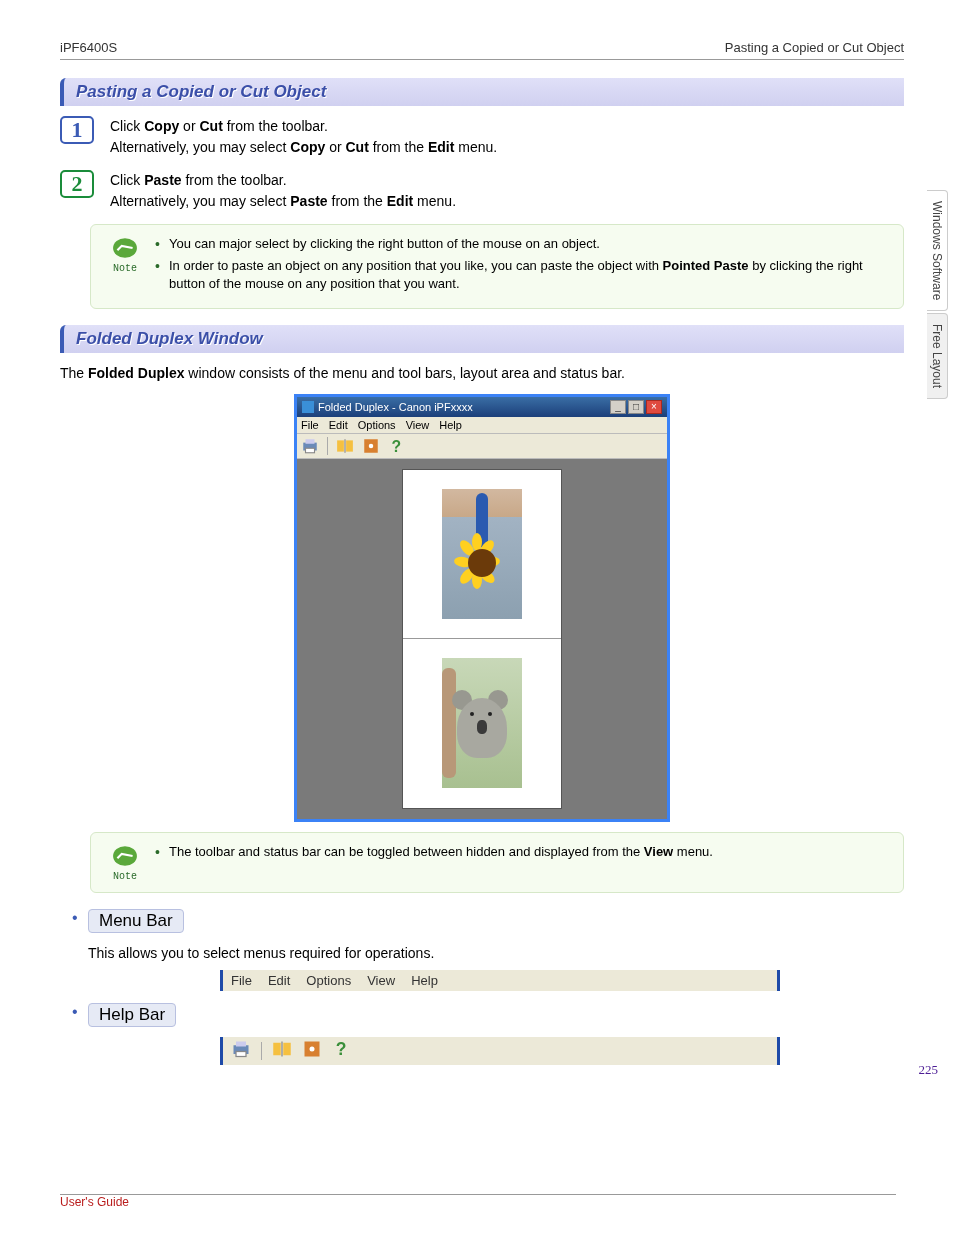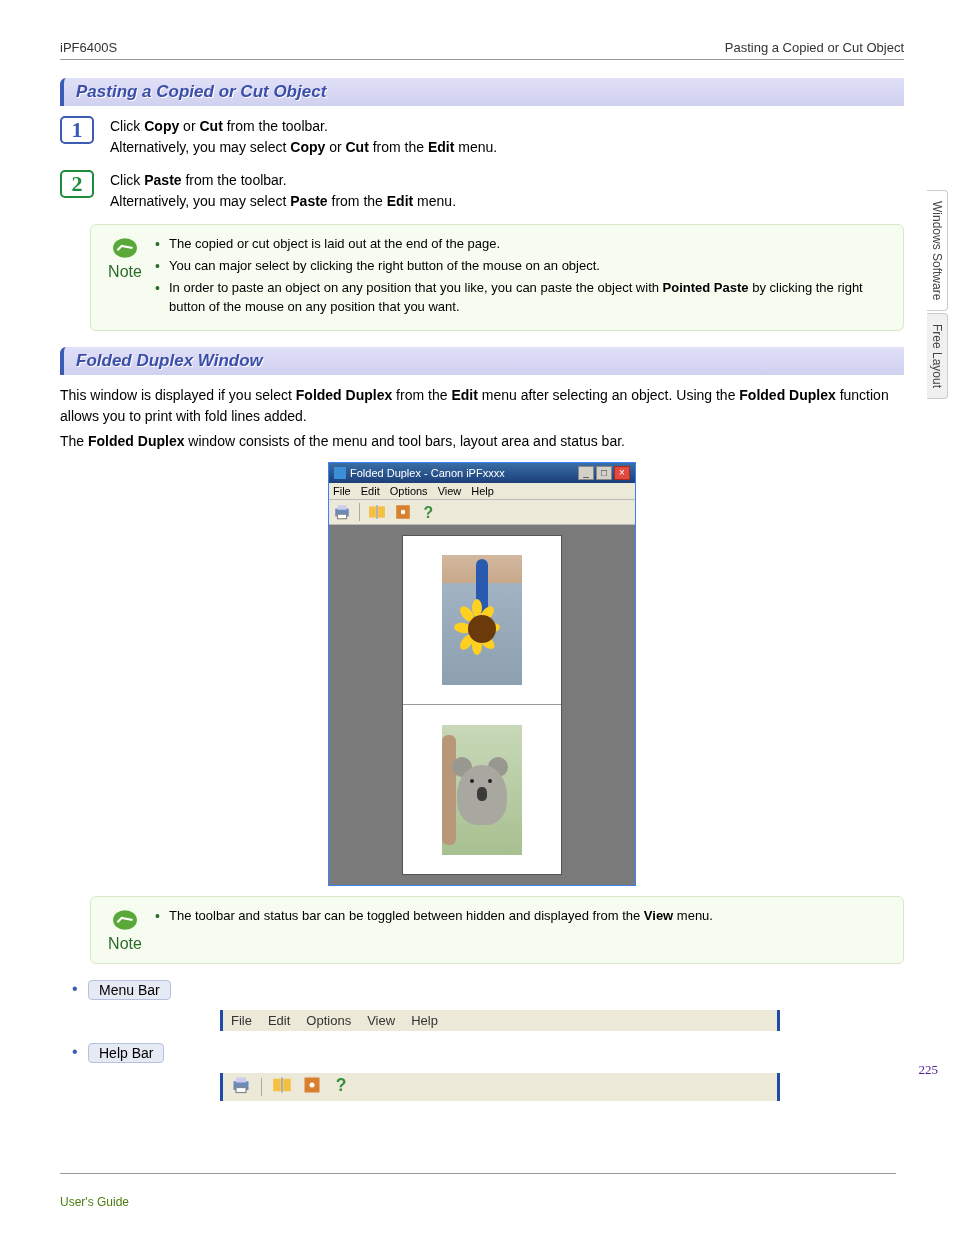--- a/index.html
+++ b/index.html
@@ -10,52 +10,52 @@
   .section-header span { color: #3b4fa8; font-weight: bold; font-size: 17px; font-style: italic; text-shadow: 1px 1px 0 #fff; }
   .step-row { display: flex; margin-bottom: 12px; }
   .step-num { width: 34px; height: 28px; border: 2px solid; border-radius: 5px; display: flex; align-items: center; justify-content: center; font-family: Georgia, serif; font-size: 22px; font-weight: bold; margin-right: 16px; flex-shrink: 0; }
   .step-num.blue { border-color: #3b5bb5; color: #3b5bb5; }
   .step-num.green { border-color: #1a8c3a; color: #1a8c3a; }
   .step-body { flex: 1; line-height: 1.5; }
   .step-body b { font-weight: bold; }
   .note-box { background: #f6fcf0; border: 1px solid #d6e8c8; border-radius: 6px; padding: 10px 14px; display: flex; margin: 8px 0 16px 30px; }
   .note-icon { width: 40px; display: flex; flex-direction: column; align-items: center; margin-right: 10px; flex-shrink: 0; }
   .note-icon svg { width: 26px; height: 26px; }
-  .note-icon-label { font-size: 16px; color: #2a6b2a; margin-top: 2px; }
+  .note-icon-label { font-size: 10px; color: #2a6b2a; margin-top: 2px; font-family: Liberation Mono, monospace; }
   .note-list { list-style: none; flex: 1; }
   .note-list li { position: relative; padding-left: 14px; margin-bottom: 4px; font-size: 13px; line-height: 1.4; }
   .note-list li::before { content: "•"; position: absolute; left: 0; color: #2a6b2a; font-size: 14px; }
   .body-para { line-height: 1.5; margin-bottom: 4px; }
   .body-para b { font-weight: bold; }
   .figure-wrap { display: flex; justify-content: center; margin: 10px 0; }
-  .fd-window { width: 308px; background: #ece9d8; border: 1px solid #3b82f6; }
+  .fd-window { width: 376px; background: #ece9d8; border: 3px solid #3b82f6; }
   .fd-titlebar { background: linear-gradient(#3a6ea5, #1c3f7a); color: #fff; font-size: 11px; padding: 3px 5px; display: flex; align-items: center; justify-content: space-between; }
   .fd-titlebar .ttl { display: flex; align-items: center; gap: 4px; }
   .fd-titlebar .btns { display: flex; gap: 2px; }
   .fd-titlebar .btns span { width: 16px; height: 14px; background: #d4d0c8; border: 1px solid #888; display: inline-flex; align-items: center; justify-content: center; font-size: 10px; color: #333; }
   .fd-titlebar .btns span.close { background: #e04a3f; color: #fff; border-color: #aa2a20; }
   .fd-menubar { background: #ece9d8; font-size: 11px; padding: 2px 4px; display: flex; gap: 10px; border-bottom: 1px solid #bbb; }
   .fd-toolbar { background: #ece9d8; padding: 3px 4px; display: flex; gap: 8px; align-items: center; border-bottom: 1px solid #bbb; }
   .fd-toolbar .ticon { width: 18px; height: 18px; display: inline-flex; align-items: center; justify-content: center; }
   .sep { width: 1px; height: 18px; background: #aaa; }
   .fd-canvas { background: #7a7a7a; height: 360px; display: flex; align-items: center; justify-content: center; position: relative; }
   .fd-page { width: 160px; height: 340px; background: #fff; border: 1px solid #555; display: flex; flex-direction: column; }
   .fd-img { flex: 1; display: flex; align-items: center; justify-content: center; overflow: hidden; }
   .fd-status { background: #ece9d8; font-size: 10px; padding: 2px 4px; display: flex; justify-content: space-between; border-top: 1px solid #bbb; }
-  .sub-label { display: inline-block; background: #e6eaf5; border: 1px solid #b8c0e0; border-radius: 4px; padding: 1px 10px; font-size: 14px; margin-bottom: 6px; }
+  .sub-label { display: inline-block; background: #e6eaf5; border: 1px solid #b8c0e0; border-radius: 4px; padding: 1px 10px; font-size: 17px; margin-bottom: 6px; }
   .sub-bullet { position: relative; padding-left: 16px; margin: 12px 0 4px 12px; }
   .sub-bullet::before { content: "•"; position: absolute; left: 0; color: #3b5bb5; font-size: 16px; }
   .sub-desc { margin-left: 28px; line-height: 1.5; margin-bottom: 6px; }
   .menubar-fig, .toolbar-fig { margin-left: 160px; width: 560px; background: #ece9d8; border-left: 3px solid #1e4aa8; border-right: 3px solid #1e4aa8; padding: 3px 8px; display: flex; gap: 16px; font-size: 13px; color: #333; align-items: center; margin-bottom: 10px; }
   .toolbar-fig { gap: 10px; height: 28px; }
   .side-tabs { position: absolute; right: 6px; top: 190px; display: flex; flex-direction: column; gap: 2px; }
   .side-tab { writing-mode: vertical-rl; font-size: 12px; padding: 10px 3px; border: 1px solid #ccc; border-left: none; border-radius: 0 4px 4px 0; background: #fff; color: #444; }
   .side-tab.active { background: #f0f0f0; }
   .page-num { position: absolute; right: 16px; top: 1062px; font-family: Georgia, serif; font-size: 13px; color: #4c1d95; }
-  .footer { position: absolute; bottom: 26px; left: 60px; right: 58px; border-top: 1px solid #999; font-size: 12px; color: #4d7c0f; padding-top: 21px; }
+  .footer { position: absolute; bottom: 26px; left: 60px; right: 58px; border-top: 1px solid #999; font-size: 12px; color: #b91c1c; padding-top: 0; }
   .sunflower { width:80px; height:130px; position:relative; background: linear-gradient(#a8b8c8,#8ca0b0); }
   .sf-center { position:absolute; width:28px; height:28px; background:#6b3a0a; border-radius:50%; left:26px; top:60px; }
   .sf-petal { position:absolute; width:10px; height:18px; background:#ffd020; border-radius:50%; }
   .koala { width:80px; height:130px; background: linear-gradient(#c8d8b8, #a8c090); position:relative; }
   .k-body { position:absolute; width:50px; height:60px; background:#a8a8a0; border-radius:50% 50% 40% 40%; left:15px; top:40px; }
   .k-ear { position:absolute; width:20px; height:20px; background:#989890; border-radius:50%; }
   .k-nose { position:absolute; width:10px; height:14px; background:#3a3a3a; border-radius:40%; left:35px; top:62px; }
   .flowers-band { width:100%; height:28px; background: linear-gradient(#d2b8a0, #c8a888); }
 </style>
 </head>
@@ -89,33 +89,29 @@
 
   <div class="note-box">
     <div class="note-icon">
       <svg viewBox="0 0 24 24">
           <ellipse cx="12" cy="12" rx="11" ry="9" fill="#5aa83a"></ellipse>
           <path d="M5 14 L9 10 L19 12" stroke="#fff" stroke-width="2" fill="none"></path>
         </svg>
       <span class="note-icon-label">Note</span>
     </div>
     <ul class="note-list">
-      <li>The copied or cut object is laid out at the end of the page.</li>
       <li>You can major select by clicking the right button of the mouse on an object.</li>
       <li><span>In order to paste an object on any position that you like, you can paste the object with </span><b>Pointed Paste</b><span> by clicking the right button of the mouse on any position that you want.</span></li>
     </ul>
   </div>
 
   <div class="section-header">
     <span>Folded Duplex Window</span>
   </div>
 
-  <p class="body-para">
-    <span>This window is displayed if you select </span><b>Folded Duplex</b><span> from the </span><b>Edit</b><span> menu after selecting an object. Using the </span><b>Folded Duplex</b><span> function allows you to print with fold lines added.</span>
-  </p>
   <p class="body-para">
     <span>The </span><b>Folded Duplex</b><span> window consists of the menu and tool bars, layout area and status bar.</span>
   </p>
 
   <div class="figure-wrap">
     <div class="fd-window">
       <div class="fd-titlebar">
         <div class="ttl">
           <svg width="12" height="12">
               <rect width="12" height="12" fill="#3a8fd8"></rect>
@@ -206,20 +202,21 @@
       <span class="note-icon-label">Note</span>
     </div>
     <ul class="note-list">
       <li><span>The toolbar and status bar can be toggled between hidden and displayed from the </span><b>View</b><span> menu.</span></li>
     </ul>
   </div>
 
   <div class="sub-bullet">
     <span class="sub-label">Menu Bar</span>
   </div>
+  <div class="sub-desc">This allows you to select menus required for operations.</div>
   <div class="menubar-fig">
     <span>File</span>
     <span>Edit</span>
     <span>Options</span>
     <span>View</span>
     <span>Help</span>
   </div>
 
   <div class="sub-bullet">
     <span class="sub-label">Help Bar</span>

